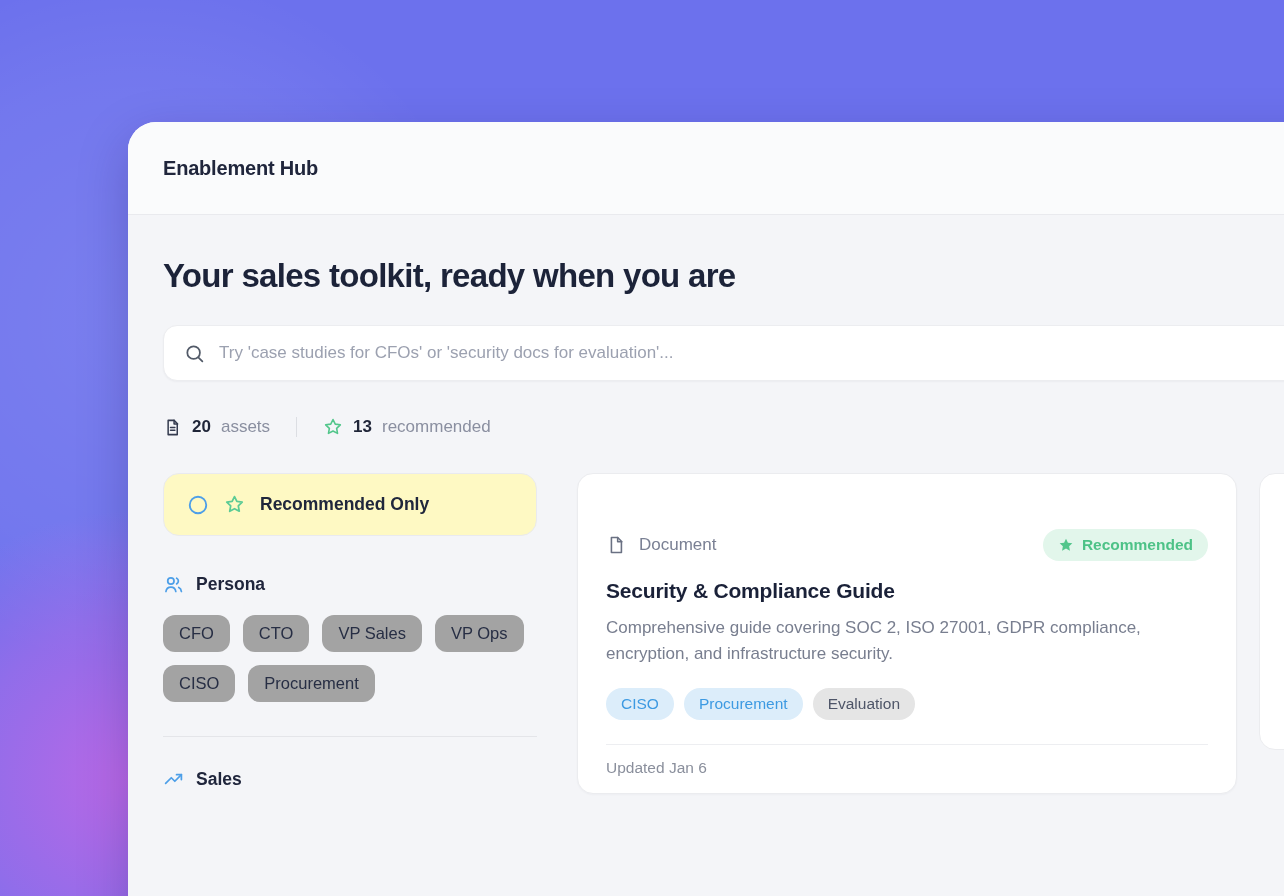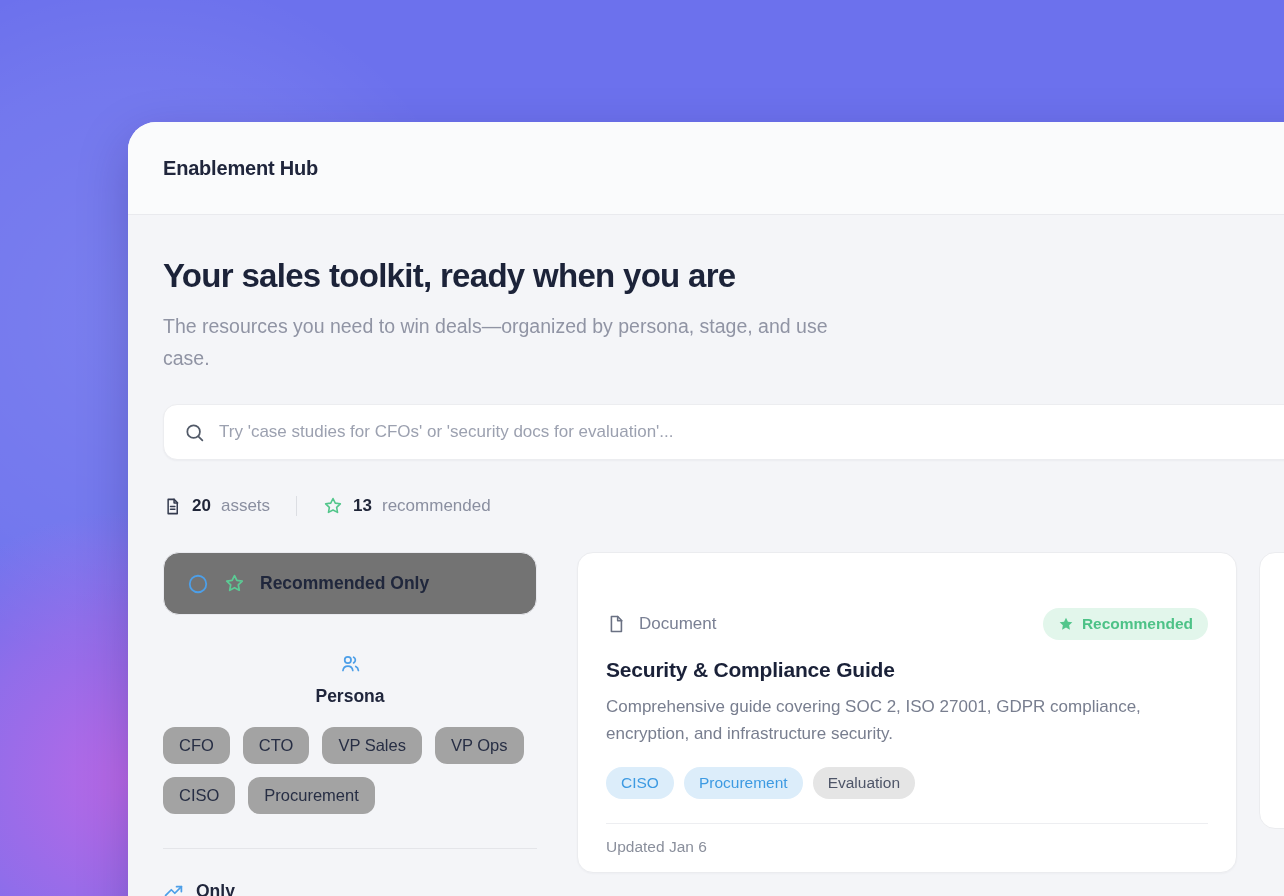--- a/index.html
+++ b/index.html
@@ -57,27 +57,27 @@
   .stats { margin-top:36px; display:flex; align-items:center; font-size:17px; color:#8A8FA0; }
   .stat { display:flex; align-items:center; gap:10px; }
   .stat b { color:#1F2538; font-weight:700; }
   .stat .icon { display:flex; }
   .vdiv { width:1px; height:20px; background:#DCDEE3; margin:0 26px; }
 
   .content { display:flex; align-items:flex-start; margin-top:36px; }
 
   .sidebar { flex:0 0 374px; width:374px; margin-right:40px; }
   .rec-only {
-    width:100%; height:63px; background:#737373; border:1px solid #E9EAEF; border-radius:16px;
+    width:100%; height:63px; background:#fef9c3; border:1px solid #E9EAEF; border-radius:16px;
     display:flex; align-items:center; gap:15px; padding:0 0 0 23px;
     cursor:pointer; font-family:inherit;
   }
   .rec-only .label { font-size:17.5px; font-weight:600; color:#20273C; }
   .section-head { display:flex; align-items:center; gap:12px; font-size:17.5px; font-weight:700; color:#20263C; }
-  .persona-head { margin-top:38px;flex-direction:column; }
+  .persona-head { margin-top:38px; }
   .chips { margin-top:20px; display:flex; flex-wrap:wrap; gap:13px; }
   .chip {
     background:#a3a3a3; border:none; border-radius:12px; padding:9px 16px;
     font-family:inherit; font-size:16.5px; font-weight:500; color:#272E44; cursor:pointer;
   }
   .side-divider { border:none; border-top:1px solid #E4E5E9; margin-top:34px; }
   .stage-head { margin-top:32px; }
 
   .doc-card {
     flex:0 0 660px; width:660px; margin-right:22px;
@@ -115,21 +115,20 @@
 
   <div class="app-card">
 
     <header class="app-header">
       <div class="app-title">Enablement Hub</div>
     </header>
 
     <div class="app-body">
 
       <h1 class="hero-title">Your sales toolkit, ready when you are</h1>
-      <p class="hero-subtitle">The resources you need to win deals—organized by persona, stage, and use case.</p>
 
       <div class="search">
         <svg width="21" height="21" viewBox="0 0 24 24" fill="none" stroke="currentColor" stroke-width="2" stroke-linecap="round">
           <circle cx="11" cy="11" r="7.2"></circle>
             <line x1="16.6" y1="16.6" x2="21" y2="21"></line>
         </svg>
         <input type="text" placeholder="Try 'case studies for CFOs' or 'security docs for evaluation'..." style="">
       </div>
 
       <div class="stats">
@@ -189,21 +188,21 @@
             <button class="chip">Procurement</button>
           </div>
 
           <hr class="side-divider">
 
           <div class="section-head stage-head">
             <svg width="21" height="21" viewBox="0 0 24 24" fill="none" stroke="#4D9FE8" stroke-width="2" stroke-linecap="round" stroke-linejoin="round">
               <polyline points="3 16.5 9.5 10 13.5 14 21 6.5"></polyline>
               <polyline points="15.5 6.5 21 6.5 21 12"></polyline>
             </svg>
-            <span>Only</span>
+            <span>Sales</span>
           </div>
         </aside>
 
         <article class="doc-card">
           <div class="card-top">
             <span class="icon">
               <svg width="20" height="20" viewBox="0 0 24 24" fill="none" stroke="currentColor" stroke-width="1.9" stroke-linecap="round" stroke-linejoin="round">
                 <path d="M6.5 3h7.5l4.5 4.5V21h-12z"></path>
                   <path d="M14 3v5h5"></path>
               </svg>

